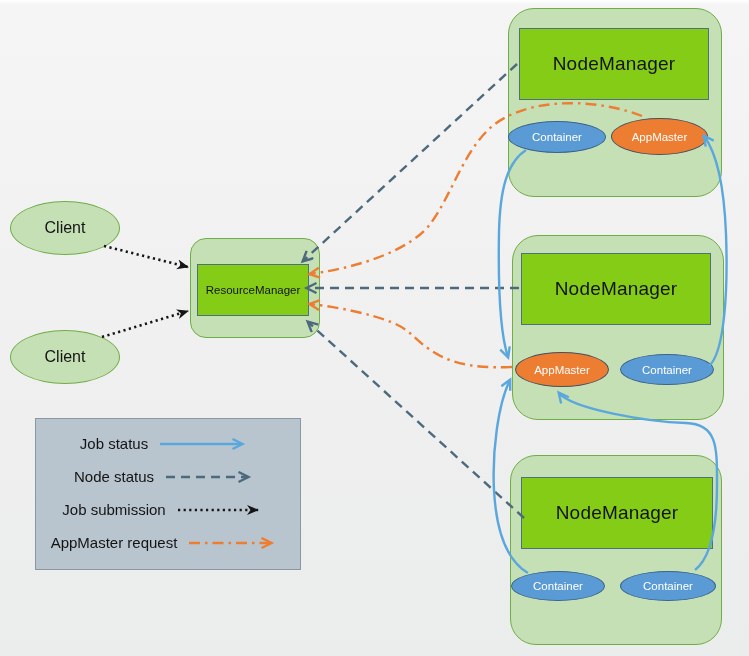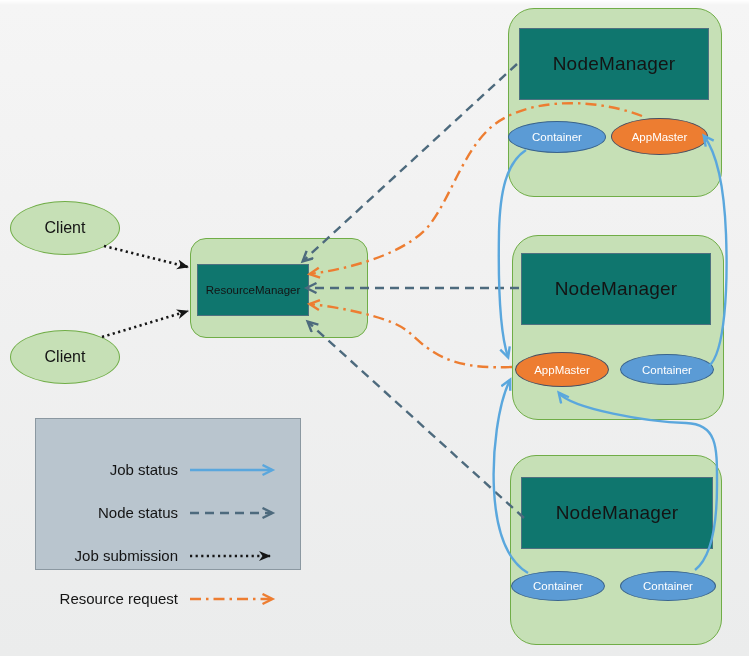--- a/index.html
+++ b/index.html
@@ -5,25 +5,25 @@
   html,body{margin:0;padding:0;background:#e8e8e8;font-family:"Liberation Sans",sans-serif;}
   #canvas{
     position:relative;width:749px;height:656px;overflow:hidden;
     background:linear-gradient(180deg,#ffffff 0px,#f5f5f5 5px,#f1f1f1 40%,#ebecec 100%);
   }
   
   .node-group{
     position:absolute;background:#c6e0b6;border:1.6px solid #70ad47;border-radius:26px;
   }
   .rm-group{
-    position:absolute;background:#c6e0b6;border:1.6px solid #70ad47;border-radius:16px;padding-left:48px;
+    position:absolute;background:#c6e0b6;border:1.6px solid #70ad47;border-radius:16px;
   }
   
   .manager-box{
-    position:absolute;background:#0f766e;border:1.6px solid #4e7180;
+    position:absolute;background:#84cc16;border:1.6px solid #4e7180;
     display:flex;align-items:center;justify-content:center;color:#141414;text-align:right;
   }
   .manager-box.big{font-size:19px;letter-spacing:.2px;}
   .manager-box.small{font-size:11.5px;}
   
   .ellipse{
     position:absolute;border-radius:50%;display:flex;align-items:center;justify-content:center;
     color:#ffffff;font-size:11.5px;
   }
   .ellipse.container{background:#5b9bd5;border:1.8px solid #3a648c;}
@@ -31,21 +31,21 @@
   .ellipse.client{
     background:#c6e0b6;border:1.6px solid #70ad47;color:#141414;font-size:16px;
   }
   
   #legend{
     position:absolute;left:35px;top:418px;width:266px;height:152px;
     background:#b9c5ce;border:1.6px solid #8b98a1;box-sizing:border-box;
     display:flex;flex-direction:column;justify-content:space-between;
     padding:16px 14px 18px 14px;
   }
-  .legend-row{display:flex;align-items:center;justify-content:flex-end;margin-top:26px;}
+  .legend-row{display:flex;align-items:center;justify-content:center;}
   .legend-label{font-size:15px;color:#141414;white-space:nowrap;}
   .legend-arrow{flex:0 0 auto;margin-left:8px;}
   
   #arrows{position:absolute;left:0;top:0;pointer-events:none;}
   .l-blue{stroke:#5aa7dd;stroke-width:2.4;fill:none;}
   .l-slate{stroke:#4d6a7d;stroke-width:2.4;stroke-dasharray:9 6;fill:none;}
   .l-orange{stroke:#ed7d31;stroke-width:2.4;stroke-dasharray:11 5 2.5 5;fill:none;}
   .l-black{stroke:#151515;stroke-width:2.6;stroke-dasharray:2.2 3.4;fill:none;}
 </style>
 </head>
@@ -115,21 +115,21 @@
         <line x1="4" y1="7" x2="86" y2="7" class="l-slate" marker-end="url(#vSlate)"></line>
       </svg>
     </div>
     <div class="legend-row">
       <span class="legend-label">Job submission</span>
       <svg class="legend-arrow" width="100" height="14">
         <line x1="4" y1="7" x2="84" y2="7" class="l-black" marker-end="url(#hBlack)"></line>
       </svg>
     </div>
     <div class="legend-row">
-      <span class="legend-label">Resource request</span>
+      <span class="legend-label">AppMaster request</span>
       <svg class="legend-arrow" width="100" height="14">
         <line x1="4" y1="7" x2="86" y2="7" class="l-orange" marker-end="url(#vOrange)"></line>
       </svg>
     </div>
   </div>
 
   <svg id="arrows" width="749" height="656" viewBox="0 0 749 656">
     <defs>
       <marker id="vBlue" markerUnits="userSpaceOnUse" markerWidth="16" markerHeight="16" refX="10.5" refY="6" orient="auto">
         <path d="M1,1 L11,6 L1,11" fill="none" stroke="#5aa7dd" stroke-width="2.4"></path>

